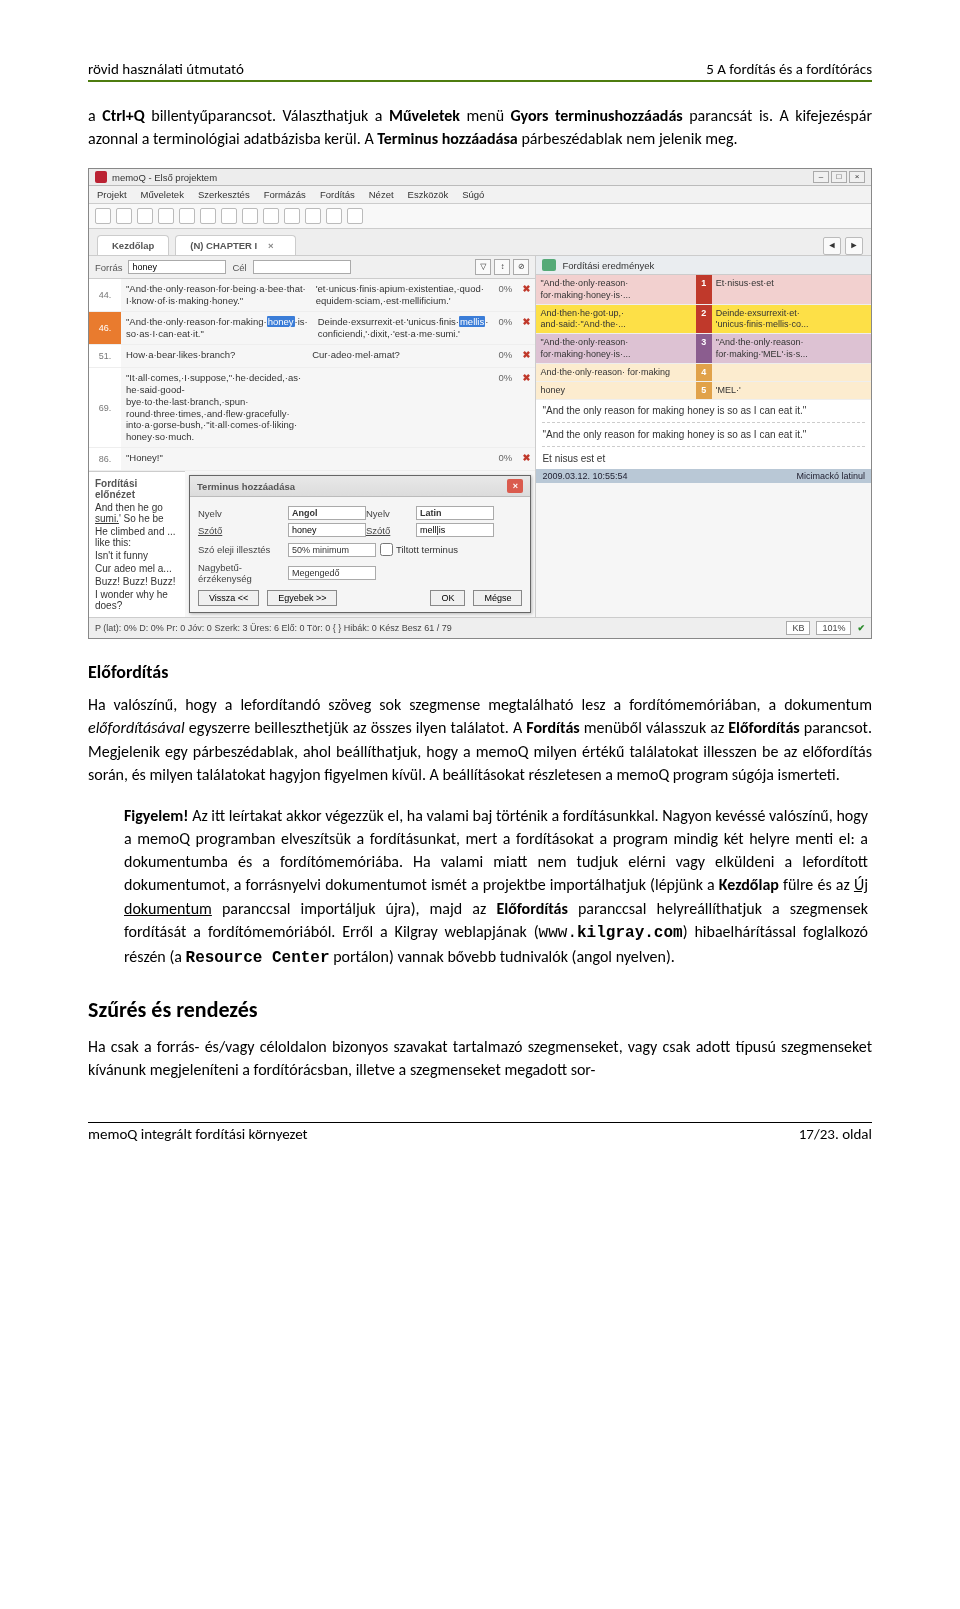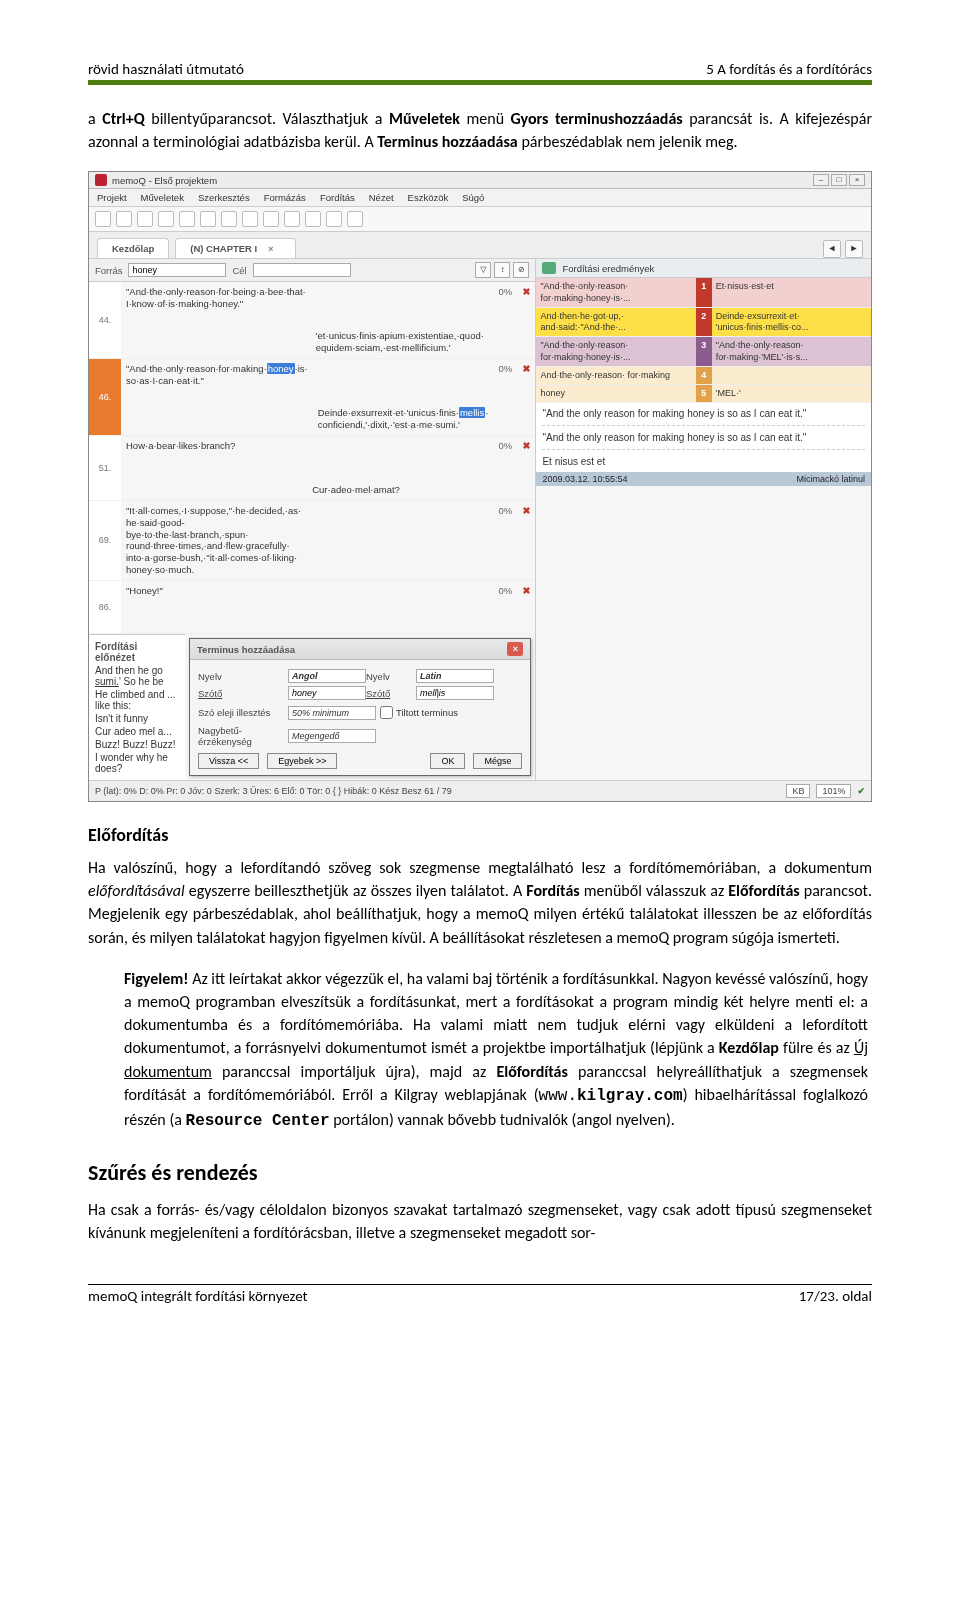--- a/index.html
+++ b/index.html
@@ -10,21 +10,21 @@
     width: 960px;
   }
   .page {
     padding: 60px 88px 40px 88px;
   }
   .header-row {
     display: flex;
     justify-content: space-between;
     font-size: 15px;
     padding-bottom: 2px;
-    border-bottom: 5px solid #4d7c0f;
+    border-bottom: 2px solid #4d7c0f;
     margin-bottom: 22px;
   }
   .body-text {
     font-size: 16px;
     line-height: 1.45;
     text-align: justify;
   }
   .body-text p { margin: 0 0 18px 0; }
   .bold { font-weight: bold; }
   .sans { font-family: Liberation Mono, monospace; }
@@ -62,21 +62,21 @@
   .right-col { flex: 1; }
   .gridtop { display:flex; align-items:center; padding:3px 6px; background:#f0f0f0; border-bottom:1px solid #ccc; gap:6px;}
   .gridtop .lbl { color:#555; }
   .gridtop input { border:1px solid #aaa; font-size:9px; padding:1px 3px; }
   .filtbtn { width:14px; height:14px; border:1px solid #aaa; background:#fafafa; font-size:8px; text-align:center; line-height:14px;}
   .gridrow { display:flex; border-bottom:1px solid #eee; }
   .rownum { width:28px; text-align:center; color:#fff; padding:6px 2px; font-size:9px; display:flex; align-items:center; justify-content:center;}
   .rn-gray { color:#777; background:#fff;}
   .rn-orange { background:#e97b2e; }
   .srccell { flex:1; padding:4px 5px; line-height:1.25; color:#333;}
-  .tgtcell { flex:1; padding:4px 5px; line-height:1.25; color:#333;margin-top:44px;}
+  .tgtcell { flex:1; padding:4px 5px; line-height:1.25; color:#333;}
   .pcell { width:24px; text-align:center; color:#666; padding:4px 0;}
   .xcell { width:18px; text-align:center; color:#c0392b; font-weight:bold; padding:4px 0;}
   .hl-blue { background:#3b7dd8; color:#fff; padding:0 1px; border-radius:1px;}
   .right-header { padding:3px 6px; background:#eaedf0; border-bottom:1px solid #ccc; display:flex; align-items:center; gap:6px;}
   .tm-row { display:flex; border-bottom:1px solid #eee; font-size:9px;}
   .tm-src { flex:1; padding:3px 4px; line-height:1.25;}
   .tm-tgt { flex:1; padding:3px 4px; line-height:1.25;}
   .tm-num { width:16px; text-align:center; color:#fff; font-weight:bold; padding:3px 0;}
   .tm-bg-red { background:#c0392b;}
   .tm-bg-purple { background:#8b5d8f;}
@@ -87,21 +87,21 @@
   .tm-row.hit4 { background:#fceccf;}
   .below-left { padding:4px 6px; border-top:1px solid #ccc; background:#fff;}
   .preview-line { font-size:10px; color:#333; margin:2px 0;}
   .dialog { border:1px solid #666; margin:4px; background:#f5f5f5; box-shadow:1px 1px 3px rgba(0,0,0,0.25); }
   .dialog-title { display:flex; justify-content:space-between; align-items:center; background:linear-gradient(#e8e8e8,#dcdcdc); padding:3px 7px; border-bottom:1px solid #bbb; font-weight:bold; color:#555;}
   .dialog-title .x { background:#da5b4e; color:#fff; width:16px; height:14px; text-align:center; line-height:14px; border-radius:2px; font-size:9px;}
   .dialog-body { padding:6px 8px; }
   .drow { display:flex; align-items:center; margin:3px 0;}
   .drow .dlbl { width:90px; color:#444; }
   .drow .dlbl2 { width:50px; color:#444; }
-  .dinput { border:1px solid #aaa; padding:1px 3px; font-size:9px; background:#fff;font-style:italic;}
+  .dinput { border:1px solid #aaa; padding:1px 3px; font-size:9px; background:#fff;}
   .dbtns { display:flex; gap:8px; margin-top:6px; justify-content:flex-start;}
   .dbtn { border:1px solid #888; background:#f0f0f0; padding:2px 10px; font-size:9px;}
   .below-right { padding:5px 6px; font-size:10px; color:#333; background:#fff;}
   .below-right .sep { border-top:1px dashed #ccc; margin:6px 0;}
   .meta-row { display:flex; justify-content:space-between; background:#b9c8d6; padding:2px 6px; font-size:9px; color:#223;}
   .statusbar { display:flex; align-items:center; padding:3px 6px; background:#eee; border-top:1px solid #ccc; font-size:9px; color:#444; gap:0;}
   .sb-right { margin-left:auto; display:flex; gap:6px; align-items:center;}
   .sb-box { border:1px solid #aaa; background:#fff; padding:1px 5px;}
   h2.section { font-size:18px; font-weight:bold; margin:22px 0 10px 0;}
   h2.big { font-size:22px; font-weight:bold; margin:26px 0 12px 0;}

